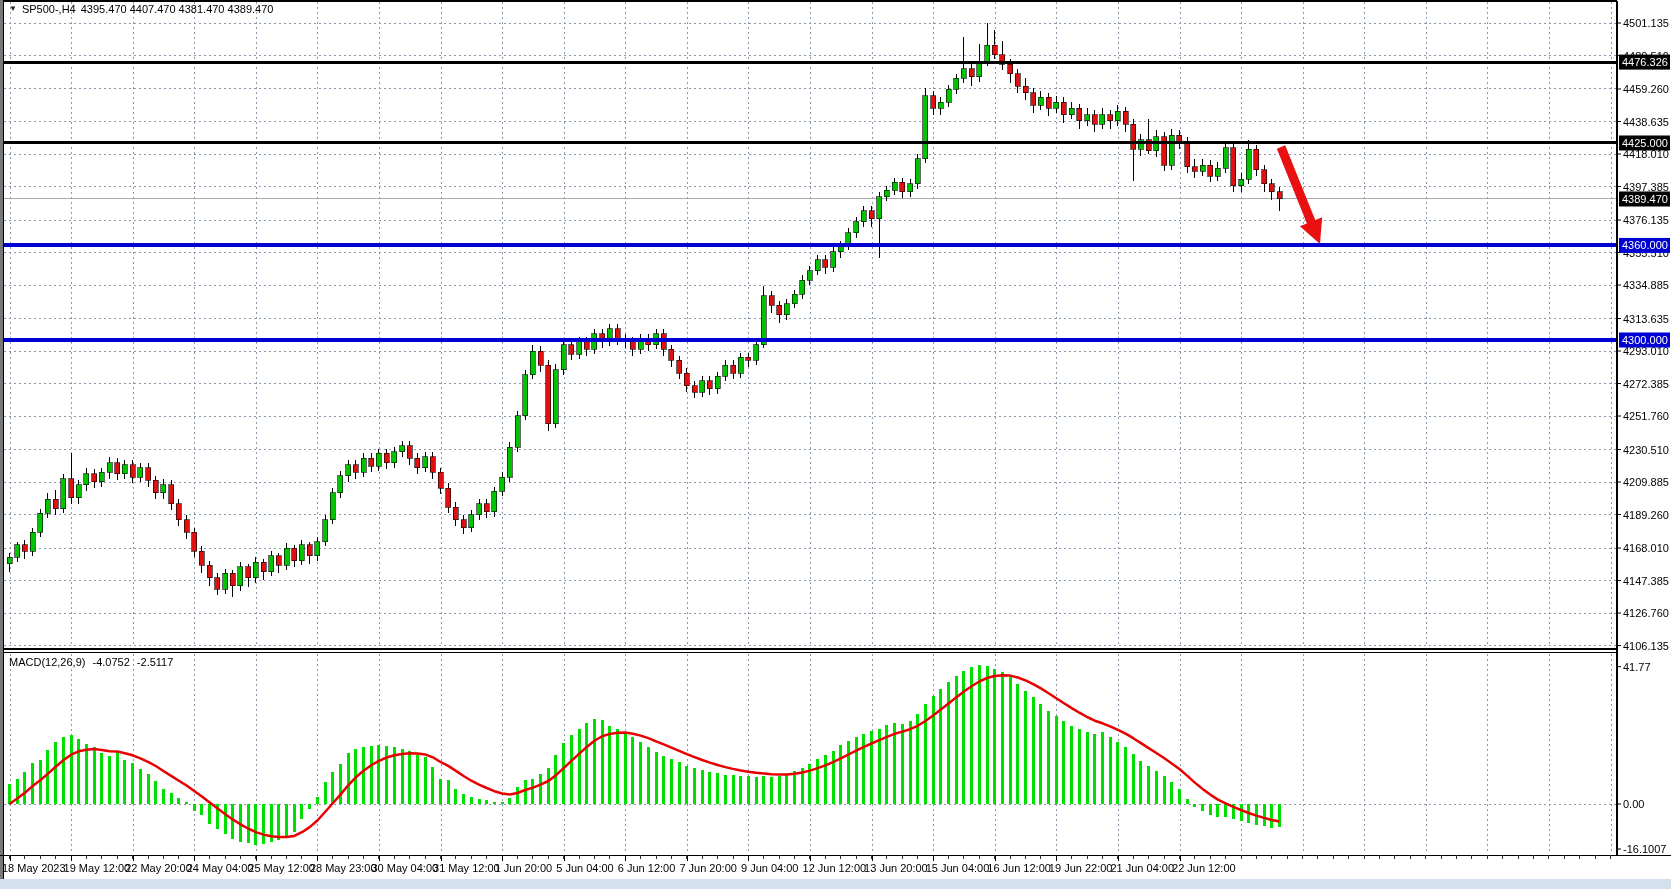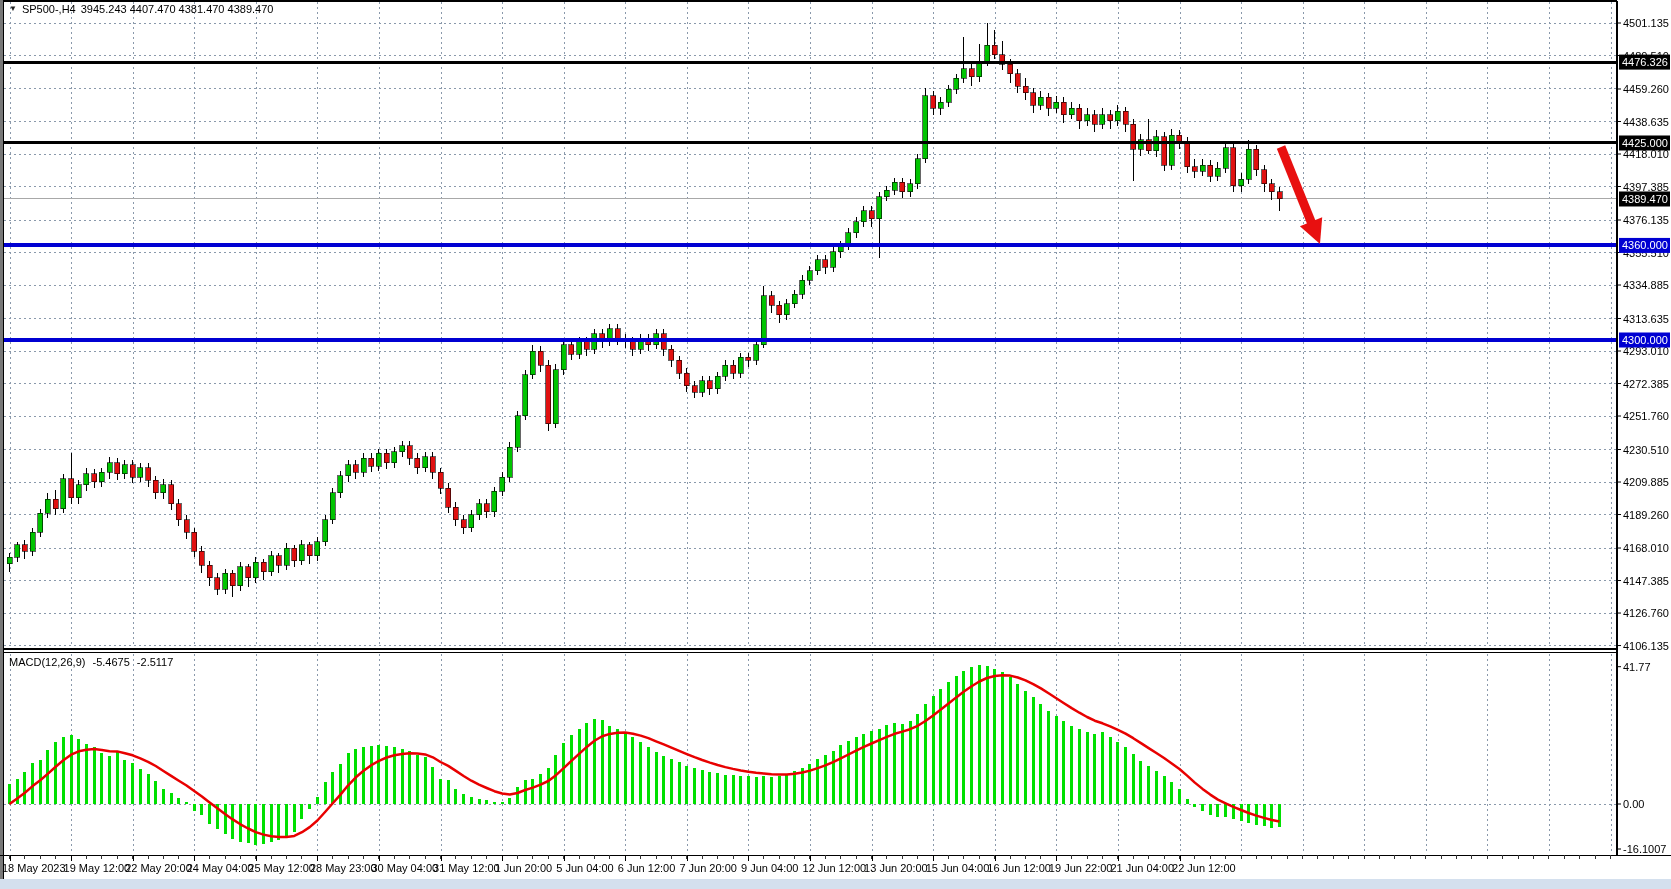--- a/index.html
+++ b/index.html
@@ -825,22 +825,22 @@
         <line x1="1118.44" y1="855" x2="1118.44" y2="861" stroke="#000" stroke-width="1" shape-rendering="crispEdges"></line>
         <text x="1110.44" y="872" font-size="11" fill="#000" font-family="&quot;Liberation Sans&quot;,sans-serif">21 Jun 04:00</text>
         <line x1="1180.02" y1="855" x2="1180.02" y2="861" stroke="#000" stroke-width="1" shape-rendering="crispEdges"></line>
         <text x="1172.02" y="872" font-size="11" fill="#000" font-family="&quot;Liberation Sans&quot;,sans-serif">22 Jun 12:00</text>
       </g>
     </svg>
 
   <div class="overlay symbol-bar">
     <span class="tri">▼</span>
     <span>SP500-,H4</span>
-    <span>3945.243 4407.470 4381.470 4389.470</span>
+    <span>4395.470 4407.470 4381.470 4389.470</span>
   </div>
 
   <div class="overlay macd-lab">
     <span>MACD(12,26,9)</span>
-    <span>-5.4675</span>
+    <span>-4.0752</span>
     <span>-2.5117</span>
   </div>
 
 </div>
 
 </body></html>

